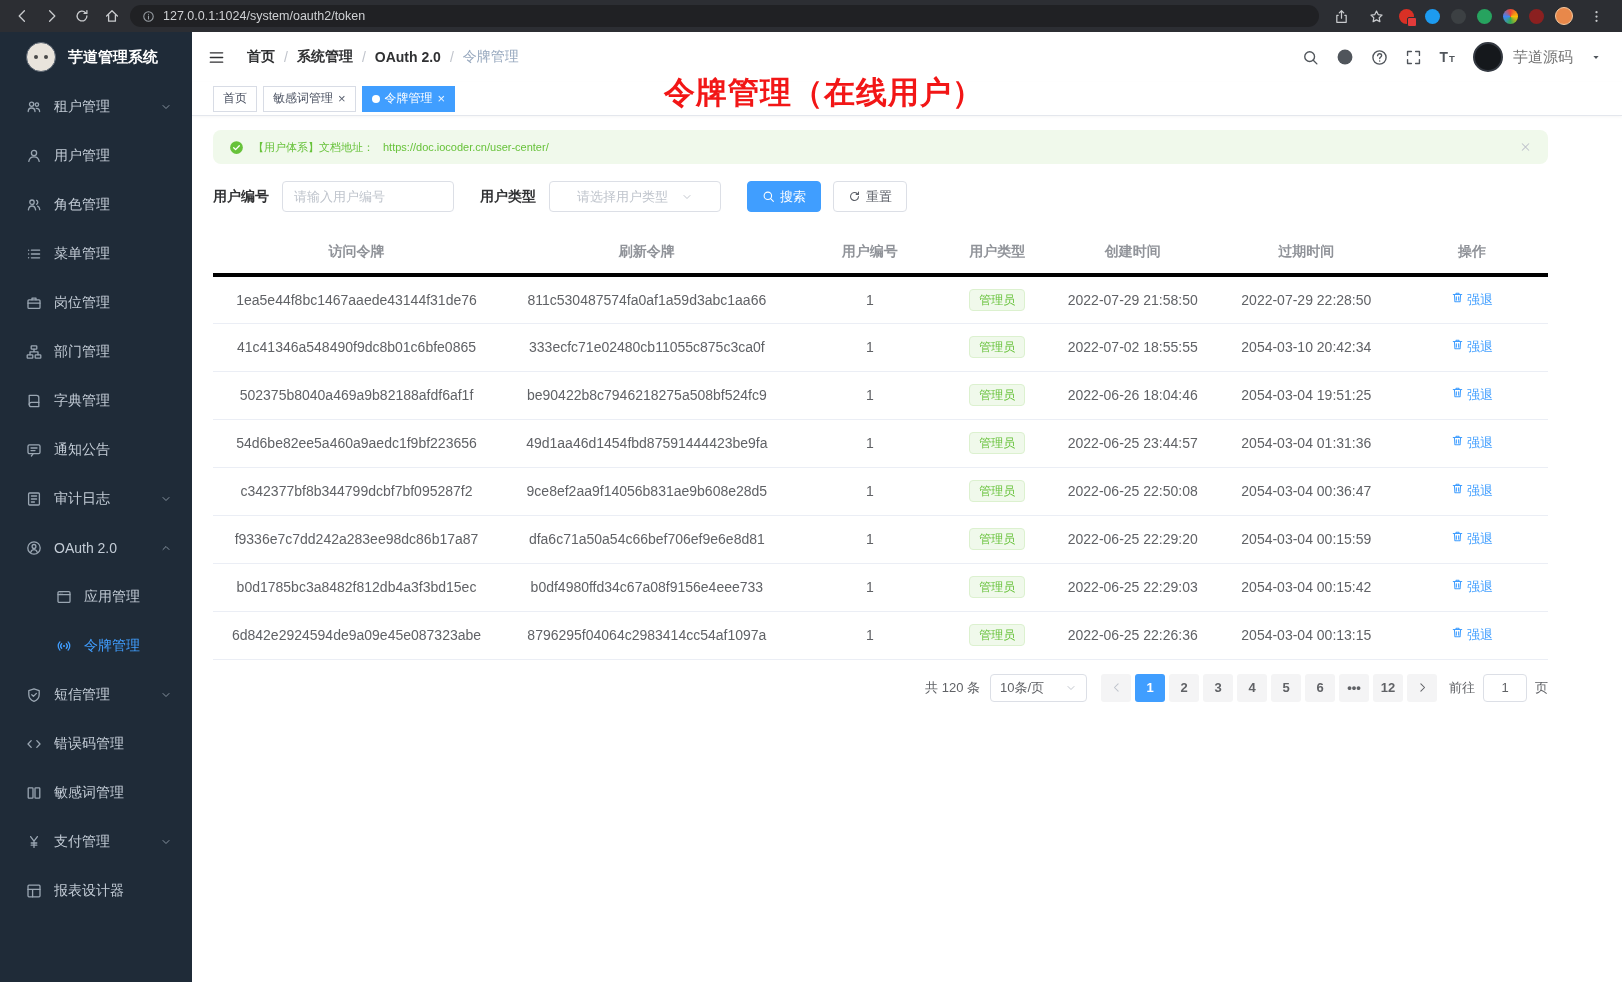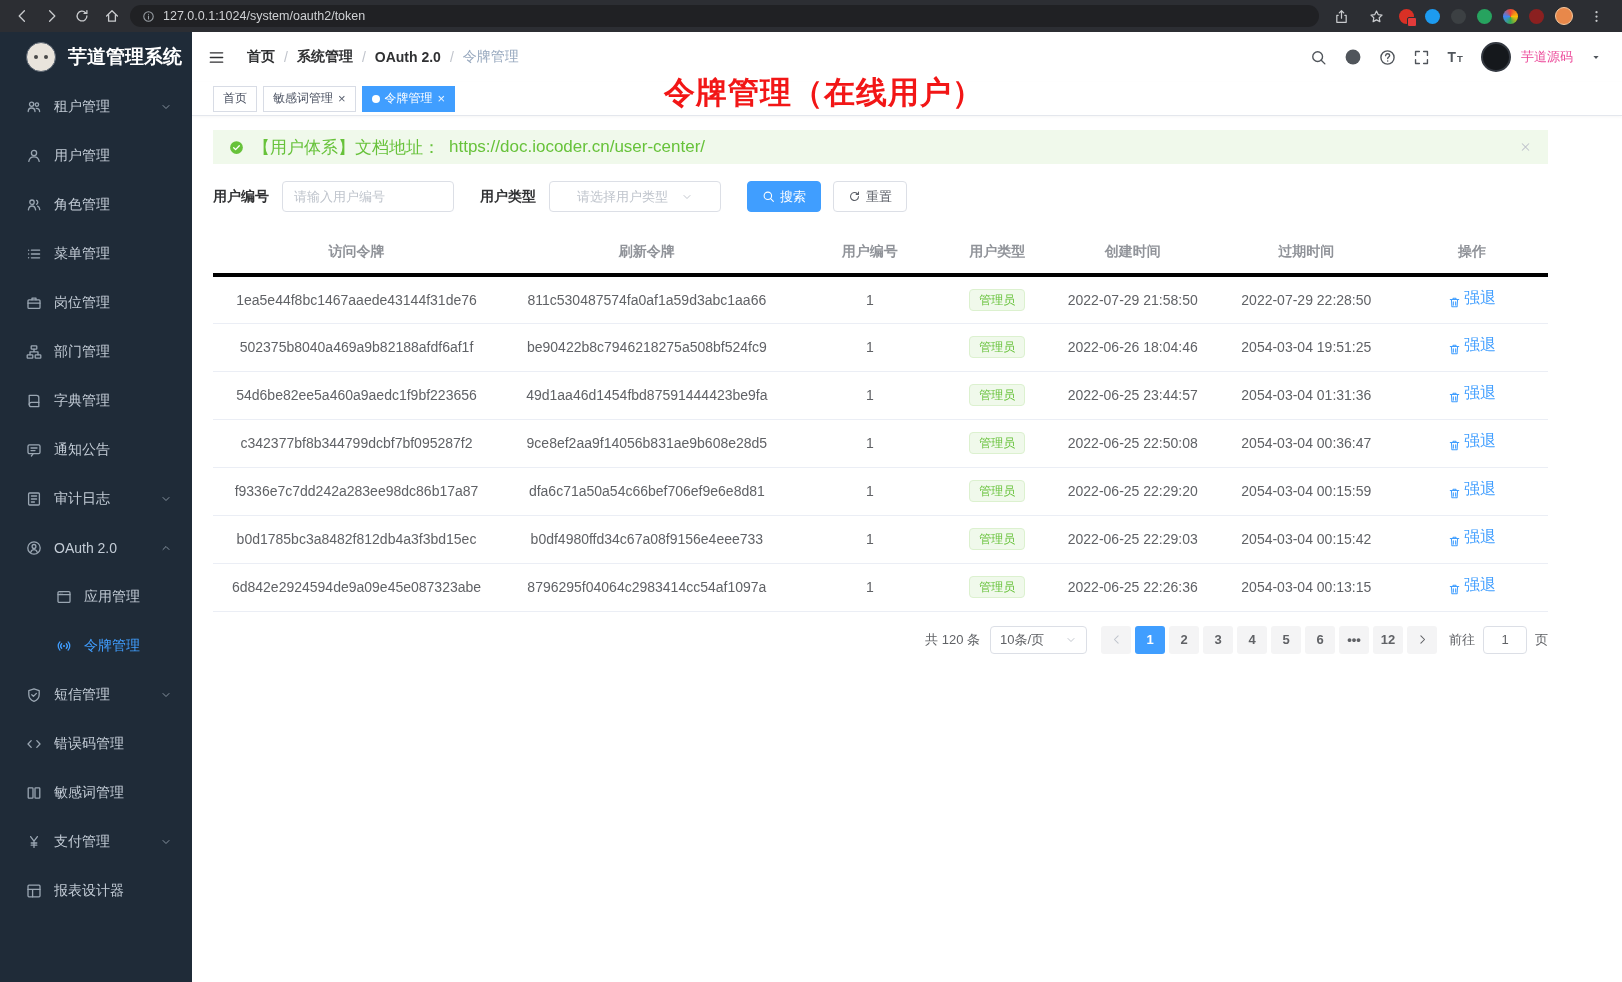--- a/index.html
+++ b/index.html
@@ -18,21 +18,21 @@
   .ext-dot.badged::after{content:"";position:absolute;right:-3px;bottom:-3px;width:8px;height:8px;background:#e23b3b;border-radius:2px;border:1px solid #2c2e33}
   .profile-dot{width:18px;height:18px;border-radius:50%;background:#e8884a;cursor:pointer;border:1px solid #f5c9a0}
 
   
   .app{display:flex;height:950px}
   .sidebar{width:192px;flex-shrink:0;background:#1f2b38;color:#c3ccd6;display:flex;flex-direction:column}
   .logo-row{height:50px;display:flex;align-items:center;padding-left:26px;gap:12px;flex-shrink:0}
   .logo-avatar{width:30px;height:30px;border-radius:50%;background:#e9e4dc;border:1px solid #596370;position:relative;overflow:hidden;flex-shrink:0}
   .logo-avatar::before{content:"";position:absolute;left:7px;top:12px;width:4px;height:4px;border-radius:50%;background:#4a4a4a}
   .logo-avatar::after{content:"";position:absolute;right:7px;top:12px;width:4px;height:4px;border-radius:50%;background:#4a4a4a}
-  .logo-title{color:#fff;font-weight:bold;font-size:19px;white-space:nowrap}
+  .logo-title{color:#fff;font-weight:bold;font-size:15px;white-space:nowrap}
   .menu{flex:1;overflow:hidden}
   .menu-item{height:49px;display:flex;align-items:center;padding:0 20px 0 26px;font-size:14px;cursor:pointer}
   .menu-item .mi-icon{color:#9aa6b2;margin-right:12px;display:flex;flex-shrink:0}
   .menu-item .mi-label{flex:1;white-space:nowrap}
   .menu-item .chev{color:#8894a0;display:flex}
   .menu-item.sub{padding-left:56px}
   .menu-item.active{color:#409eff}
   .menu-item.active .mi-icon{color:#409eff}
 
   .main{flex:1;display:flex;flex-direction:column;position:relative;min-width:0;background:#fff}
@@ -40,34 +40,34 @@
   
   .topbar{height:50px;display:flex;align-items:center;padding:0 20px 0 16px;background:#fff;flex-shrink:0}
   .hamburger{color:#303133;cursor:pointer;display:flex}
   .breadcrumb{display:flex;align-items:center;margin-left:22px;font-size:14px}
   .crumb{color:#303133;font-weight:600;cursor:pointer;white-space:nowrap}
   .crumb.last{color:#97a8be;font-weight:400;cursor:default}
   .bc-sep{color:#c0c4cc;margin:0 9px}
   .topbar-right{margin-left:auto;display:flex;align-items:center;gap:17px;color:#50555b}
   .tb-icon{cursor:pointer;display:flex;color:#50555b}
   .avatar{width:30px;height:30px;border-radius:50%;background:#15181c;border:2px solid #343941;cursor:pointer;flex-shrink:0}
-  .user-name{font-size:13px;color:#ec4899;margin-left:-7px;white-space:nowrap;cursor:pointer}
+  .user-name{font-size:15px;color:#737373;margin-left:-7px;white-space:nowrap;cursor:pointer}
   .annotation{position:absolute;left:472px;top:40px;font-size:31px;font-weight:700;color:#f21616;z-index:30;pointer-events:none;letter-spacing:1px;white-space:nowrap}
 
   
   .tabbar{height:34px;border-bottom:1px solid #e4e7ed;display:flex;align-items:center;padding-left:21px;gap:6px;background:#fff;box-shadow:0 1px 3px rgba(0,0,0,.04);flex-shrink:0}
   .tab{height:26px;border:1px solid #d8dce5;background:#fff;color:#495060;font-size:12px;display:inline-flex;align-items:center;padding:0 9px;gap:5px;cursor:pointer;white-space:nowrap}
   .tab .tdot{width:8px;height:8px;border-radius:50%;background:#fff;display:inline-block}
   .tab .tclose{font-size:13px;line-height:1;opacity:.9;cursor:pointer}
   .tab.active{background:#409eff;border-color:#409eff;color:#fff}
 
   .content{padding:14px 74px 0 21px;flex:1;min-width:0}
 
   
-  .alert{height:34px;background:#f0f9eb;border-radius:0;display:flex;align-items:center;gap:9px;padding:0 16px;font-size:17px;color:#67c23a;position:relative}
+  .alert{height:34px;background:#f0f9eb;border-radius:8px;display:flex;align-items:center;gap:9px;padding:0 16px;font-size:11px;color:#67c23a;position:relative}
   .alert-link{color:#67c23a;text-decoration:none;cursor:pointer}
   .alert-close{position:absolute;right:16px;top:50%;transform:translateY(-50%);color:#c0c4cc;cursor:pointer;display:flex}
 
   
   .filters{display:flex;align-items:center;margin-top:17px}
   .f-group{display:flex;align-items:center;margin-right:26px}
   .f-label{font-weight:700;color:#303133;font-size:14px;margin-right:13px;white-space:nowrap}
   .f-input{width:172px;height:31px;border:1px solid #dcdfe6;border-radius:4px;padding:0 11px;font-size:13px;color:#606266;outline:none;font-family:inherit}
   .f-input::placeholder{color:#bfc4cc}
   .f-select{width:172px;height:31px;border:1px solid #dcdfe6;border-radius:4px;display:flex;align-items:center;justify-content:space-between;padding:0 27px;font-size:13px;color:#bfc4cc;cursor:pointer;background:#fff}
@@ -75,21 +75,21 @@
   .btn{height:31px;border-radius:4px;font-size:13px;display:inline-flex;align-items:center;gap:5px;padding:0 14px;cursor:pointer;font-family:inherit}
   .btn-primary{background:#409eff;border:1px solid #409eff;color:#fff}
   .btn-plain{background:#fff;border:1px solid #dcdfe6;color:#5a5e66;margin-left:12px}
 
   
   .data-table{width:100%;border-collapse:collapse;margin-top:19px;table-layout:fixed}
   .data-table th{height:44px;color:#909399;font-size:14px;font-weight:700;border-bottom:4px solid #000000;text-align:center;padding:0 4px;white-space:nowrap}
   .data-table td{height:48px;color:#606266;font-size:14px;border-bottom:1px solid #ebeef5;text-align:center;padding:0 4px;overflow:hidden;white-space:nowrap}
   .c0{width:21.5%}.c1{width:22%}.c2{width:11.4%}.c3{width:7.7%}.c4{width:12.6%}.c5{width:13.4%}.c6{width:11.4%}
   .badge{display:inline-block;background:#f0f9eb;border:1px solid #dcf1cf;color:#67c23a;font-size:12px;padding:2px 9px;border-radius:4px;line-height:16px}
-  .action-link{color:#409eff;font-size:16px;display:inline-flex;align-items:flex-end;gap:3px;cursor:pointer}
+  .action-link{color:#409eff;font-size:13px;display:inline-flex;align-items:flex-start;gap:3px;cursor:pointer}
 
   
   .pagination{display:flex;align-items:center;justify-content:flex-end;margin-top:14px}
   .pg-total{font-size:13px;color:#606266;margin-right:10px;white-space:nowrap}
   .pg-size{width:97px;height:28px;border:1px solid #dcdfe6;border-radius:4px;display:flex;align-items:center;justify-content:space-between;padding:0 9px;font-size:13px;color:#606266;cursor:pointer;margin-right:12px;background:#fff}
   .pg-nav{width:30px;height:28px;background:#f4f4f5;border-radius:3px;border:none;display:inline-flex;align-items:center;justify-content:center;cursor:pointer;margin:0 2px}
   .pg-nav.prev{color:#bfc4cc}
   .pg-nav.next{color:#606266}
   .pg-pages{display:inline-flex}
   .pg-btn{min-width:30px;height:28px;background:#f4f4f5;border:none;border-radius:3px;font-size:13px;color:#606266;font-weight:600;margin:0 2px;cursor:pointer;display:inline-flex;align-items:center;justify-content:center;font-family:inherit}
@@ -514,20 +514,34 @@
               <td>2022-07-29 21:58:50</td>
               <td>2022-07-29 22:28:50</td>
               <td><span class="action-link">
                   <svg width="13" height="13" viewBox="0 0 16 16" fill="none" stroke="currentColor" stroke-width="1.3" stroke-linecap="round" stroke-linejoin="round">
                     <path d="M2.8 4.4h10.4M6.2 4.4V2.8h3.6v1.6M4.2 4.4l.6 8.8h6.4l.6-8.8M6.6 7v4.2M9.4 7v4.2"></path>
                   </svg>
                   <span>强退</span>
                 </span></td>
             </tr>
             <tr>
+              <td>41c41346a548490f9dc8b01c6bfe0865</td>
+              <td>333ecfc71e02480cb11055c875c3ca0f</td>
+              <td>1</td>
+              <td><span class="badge">管理员</span></td>
+              <td>2022-07-02 18:55:55</td>
+              <td>2054-03-10 20:42:34</td>
+              <td><span class="action-link">
+                  <svg width="13" height="13" viewBox="0 0 16 16" fill="none" stroke="currentColor" stroke-width="1.3" stroke-linecap="round" stroke-linejoin="round">
+                    <path d="M2.8 4.4h10.4M6.2 4.4V2.8h3.6v1.6M4.2 4.4l.6 8.8h6.4l.6-8.8M6.6 7v4.2M9.4 7v4.2"></path>
+                  </svg>
+                  <span>强退</span>
+                </span></td>
+            </tr>
+            <tr>
               <td>502375b8040a469a9b82188afdf6af1f</td>
               <td>be90422b8c7946218275a508bf524fc9</td>
               <td>1</td>
               <td><span class="badge">管理员</span></td>
               <td>2022-06-26 18:04:46</td>
               <td>2054-03-04 19:51:25</td>
               <td><span class="action-link">
                   <svg width="13" height="13" viewBox="0 0 16 16" fill="none" stroke="currentColor" stroke-width="1.3" stroke-linecap="round" stroke-linejoin="round">
                     <path d="M2.8 4.4h10.4M6.2 4.4V2.8h3.6v1.6M4.2 4.4l.6 8.8h6.4l.6-8.8M6.6 7v4.2M9.4 7v4.2"></path>
                   </svg>

